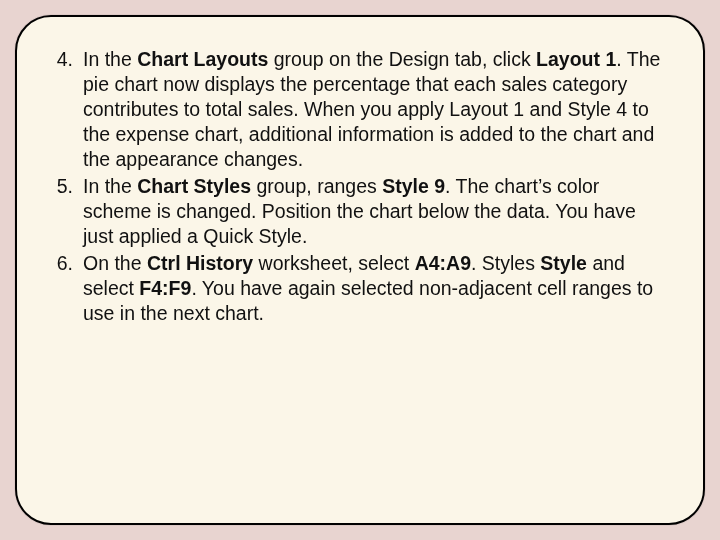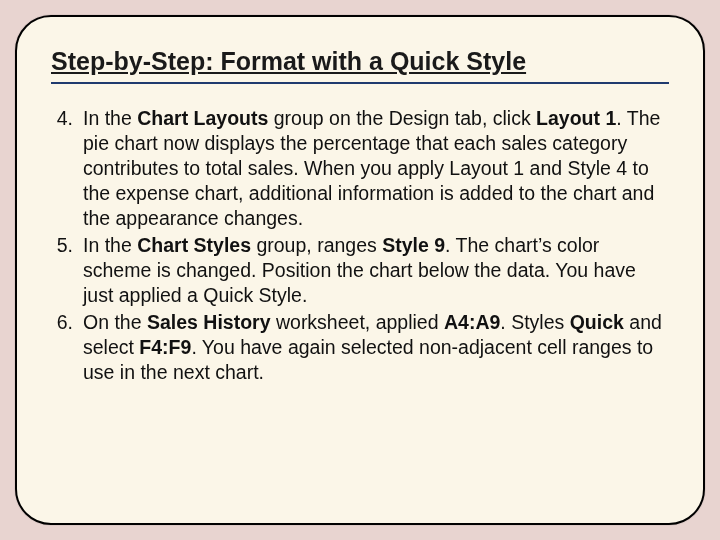--- a/index.html
+++ b/index.html
@@ -47,28 +47,27 @@
   }
   ol.steps li .body {
     flex: 1;
   }
   .b { font-weight: bold; text-align: right; }
 </style>
 </head>
 <body>
 
 <div class="card">
-  <h1 class="title">Step-by-Step: Format with a Quick Style</h1>
   <ol class="steps">
       <li>
         <span class="num">4.</span>
         <span class="body"><span>In the </span><span class="b">Chart Layouts</span><span> group on the Design tab, click </span><span class="b">Layout 1</span><span>. The pie chart now displays the percentage that each sales category contributes to total sales. When you apply Layout 1 and Style 4 to the expense chart, additional information is added to the chart and the appearance changes.</span></span>
       </li>
       <li>
         <span class="num">5.</span>
         <span class="body"><span>In the </span><span class="b">Chart Styles</span><span> group, ranges </span><span class="b">Style 9</span><span>. The chart’s color scheme is changed. Position the chart below the data. You have just applied a Quick Style.</span></span>
       </li>
       <li>
         <span class="num">6.</span>
-        <span class="body"><span>On the </span><span class="b">Sales History</span><span> worksheet, applied </span><span class="b">A4:A9</span><span>. Styles </span><span class="b">Quick</span><span> and select </span><span class="b">F4:F9</span><span>. You have again selected non-adjacent cell ranges to use in the next chart.</span></span>
+        <span class="body"><span>On the </span><span class="b">Ctrl History</span><span> worksheet, select </span><span class="b">A4:A9</span><span>. Styles </span><span class="b">Style</span><span> and select </span><span class="b">F4:F9</span><span>. You have again selected non-adjacent cell ranges to use in the next chart.</span></span>
       </li>
     </ol>
 </div>
 
 </body></html>

